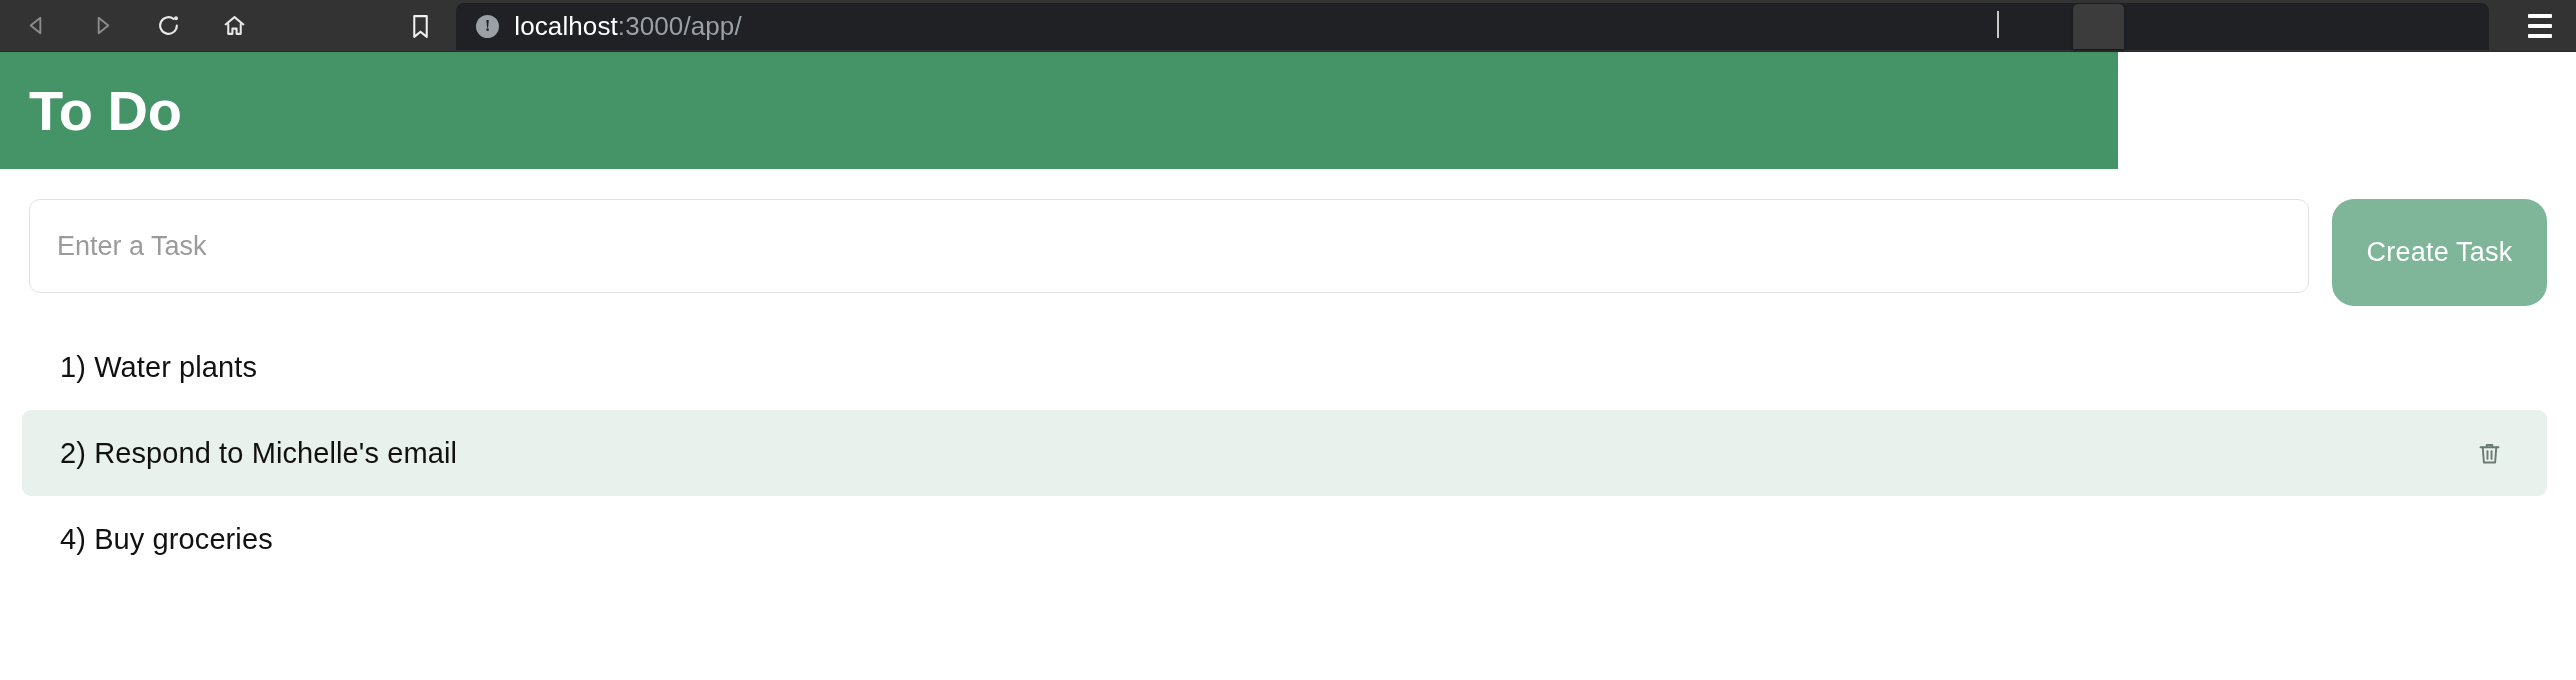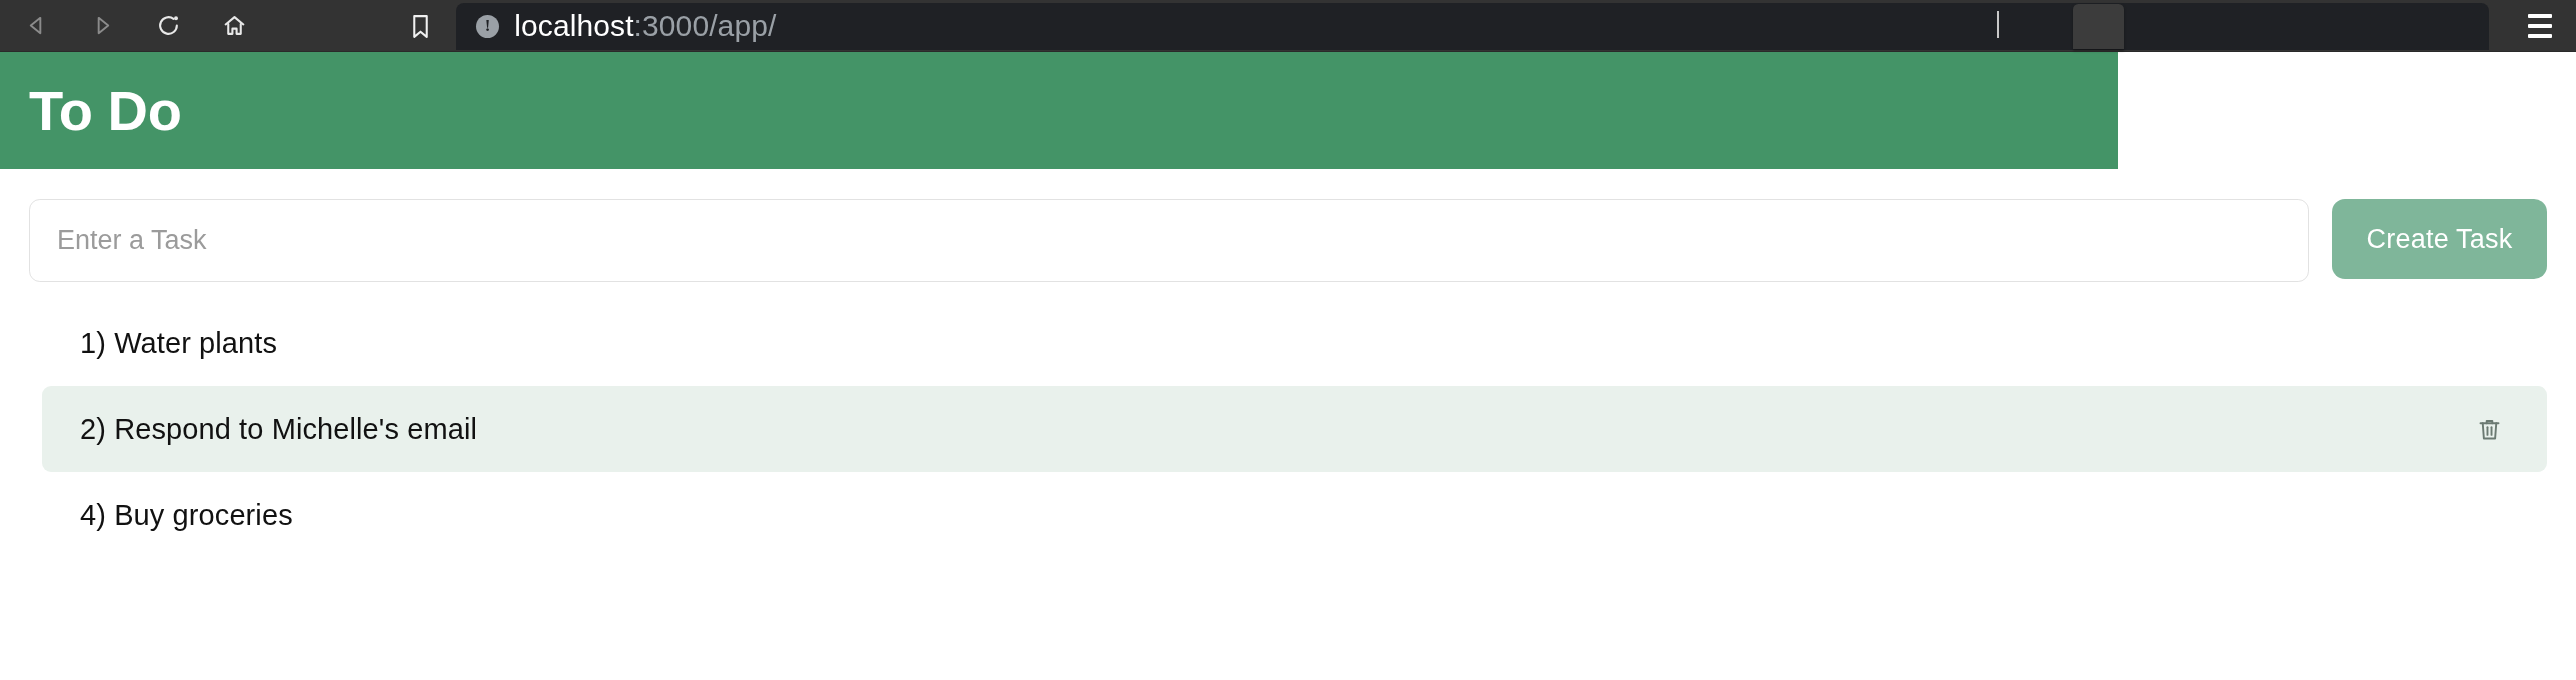--- a/index.html
+++ b/index.html
@@ -73,21 +73,21 @@
     font-weight: bold;
     display: flex;
     align-items: center;
     justify-content: center;
     flex: none;
     margin-right: 15.3px;
     font-family: "Liberation Serif", serif;
   }
 
   .url-text {
-    font-size: 30px;
+    font-size: 26px;
     color: #9aa0a6;
     white-space: nowrap;
     letter-spacing: 0.1px;
   }
   .url-text .host { color: #ffffff; }
 
   .caret {
     position: absolute;
     left: 1997px;
     top: 10.8px;
@@ -147,49 +147,49 @@
   .composer {
     width: 2576px;
     padding: 30px 29px 0 29px;
     display: flex;
     align-items: flex-start;
     gap: 23px;
   }
 
   .task-input {
     flex: 1;
-    height: 83px;
+    height: 94px;
     border: 0.9px solid #e2e2e2;
     border-radius: 10.8px;
     background: #ffffff;
     font-family: "Liberation Sans", sans-serif;
     font-size: 27px;
     color: #222222;
     padding: 0 27px;
     outline: none;
   }
   .task-input::placeholder { color: #9b9b9b; }
 
   .create-button {
     width: 215px;
-    height: 80px;
+    height: 107px;
     border: none;
-    border-radius: 13px;
+    border-radius: 22px;
     background: #7fb69a;
     color: #ffffff;
     font-family: "Liberation Sans", sans-serif;
     font-size: 27px;
     letter-spacing: 0.2px;
     cursor: pointer;
   }
 
   
   .task-list {
     width: 2576px;
-    padding: 18px 29px 0 42px;
+    padding: 18px 29px 0 22px;
     list-style: none;
   }
 
   .task-row {
     height: 86px;
     border-radius: 9px;
     display: flex;
     align-items: center;
     justify-content: space-between;
     padding: 0 38px 0 38px;

